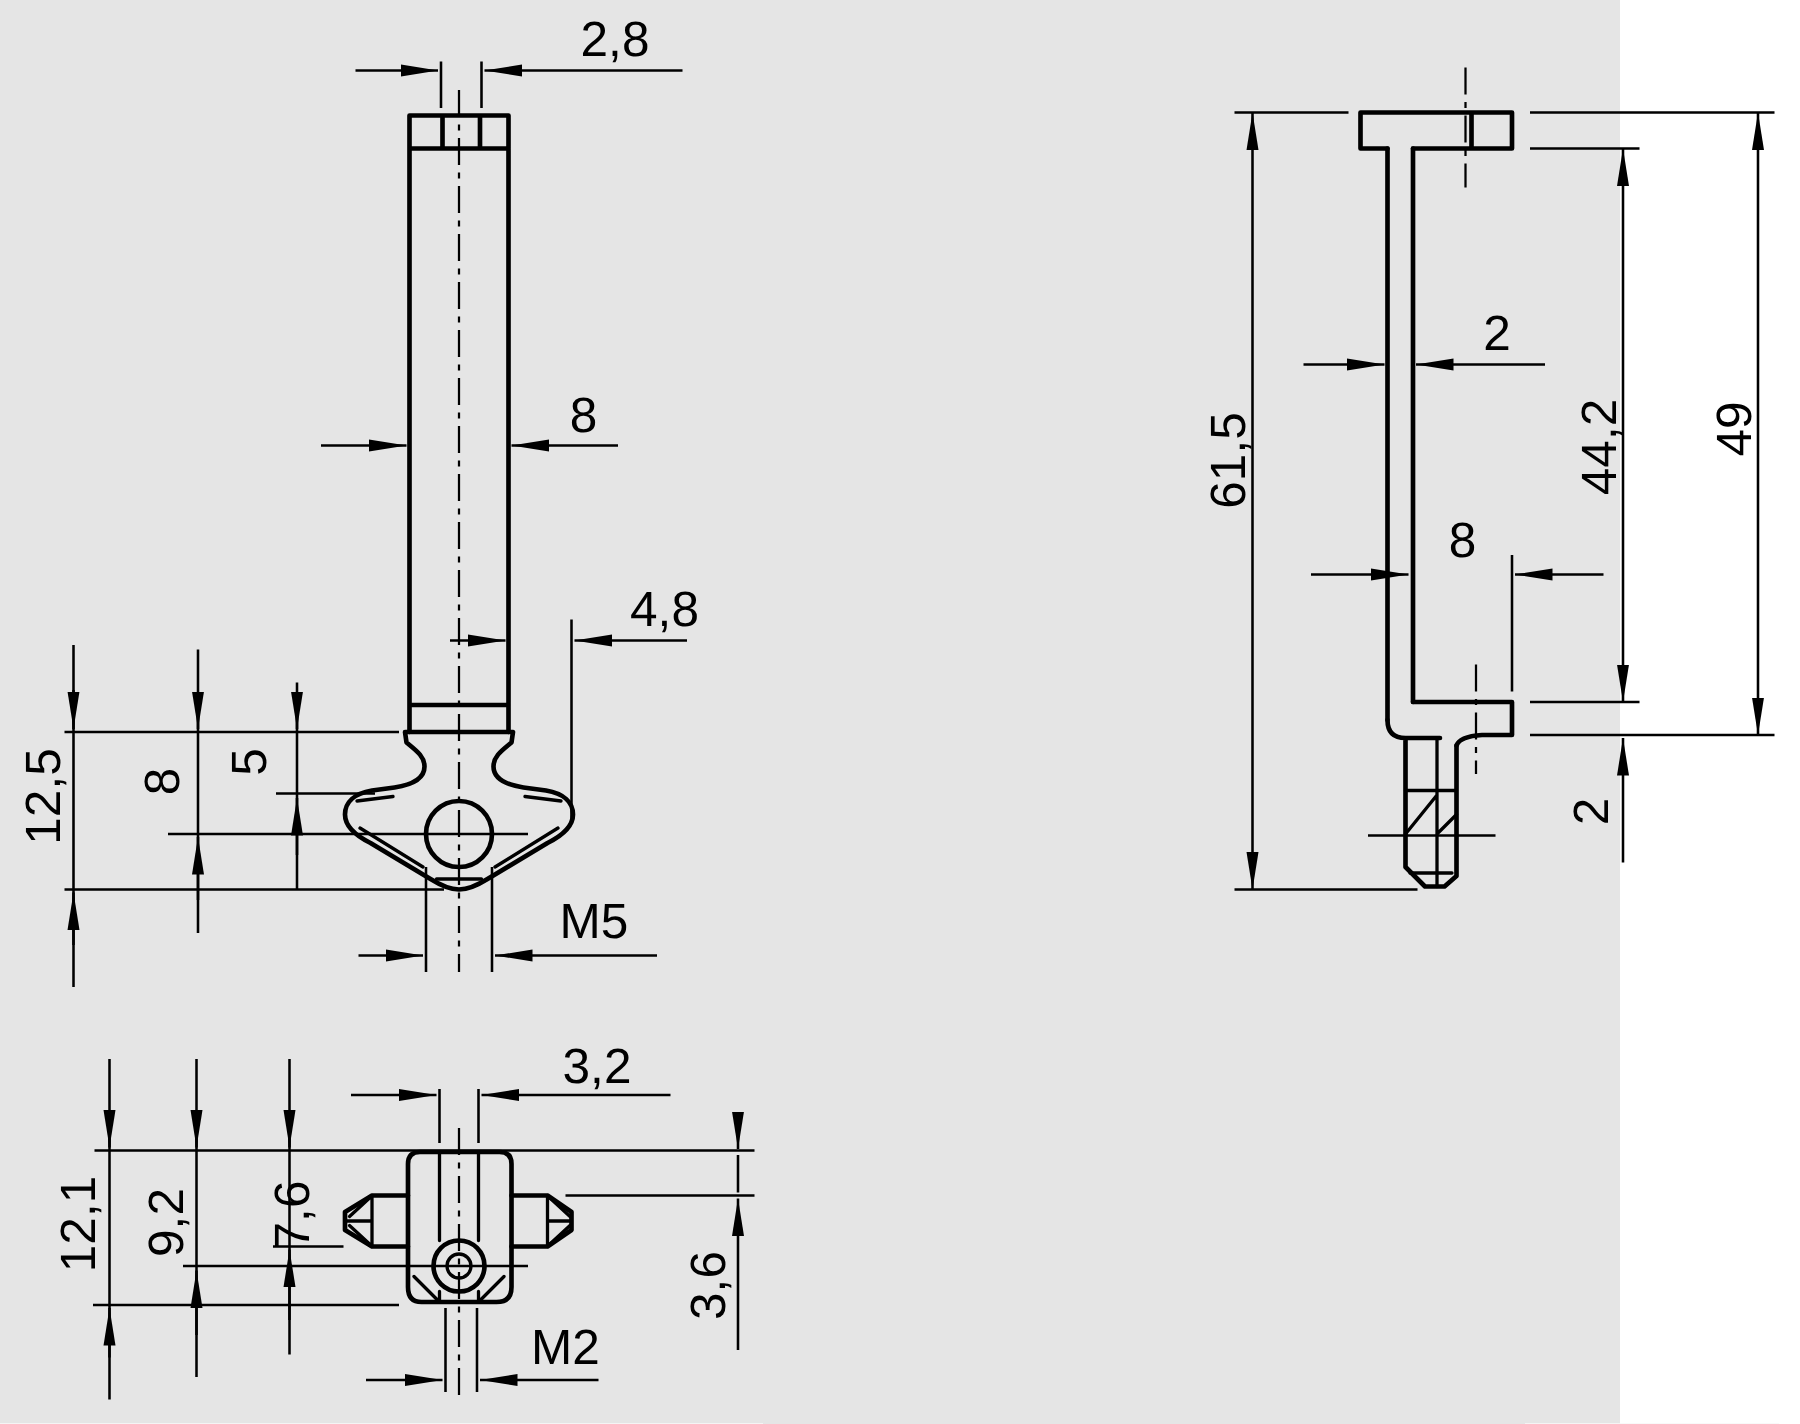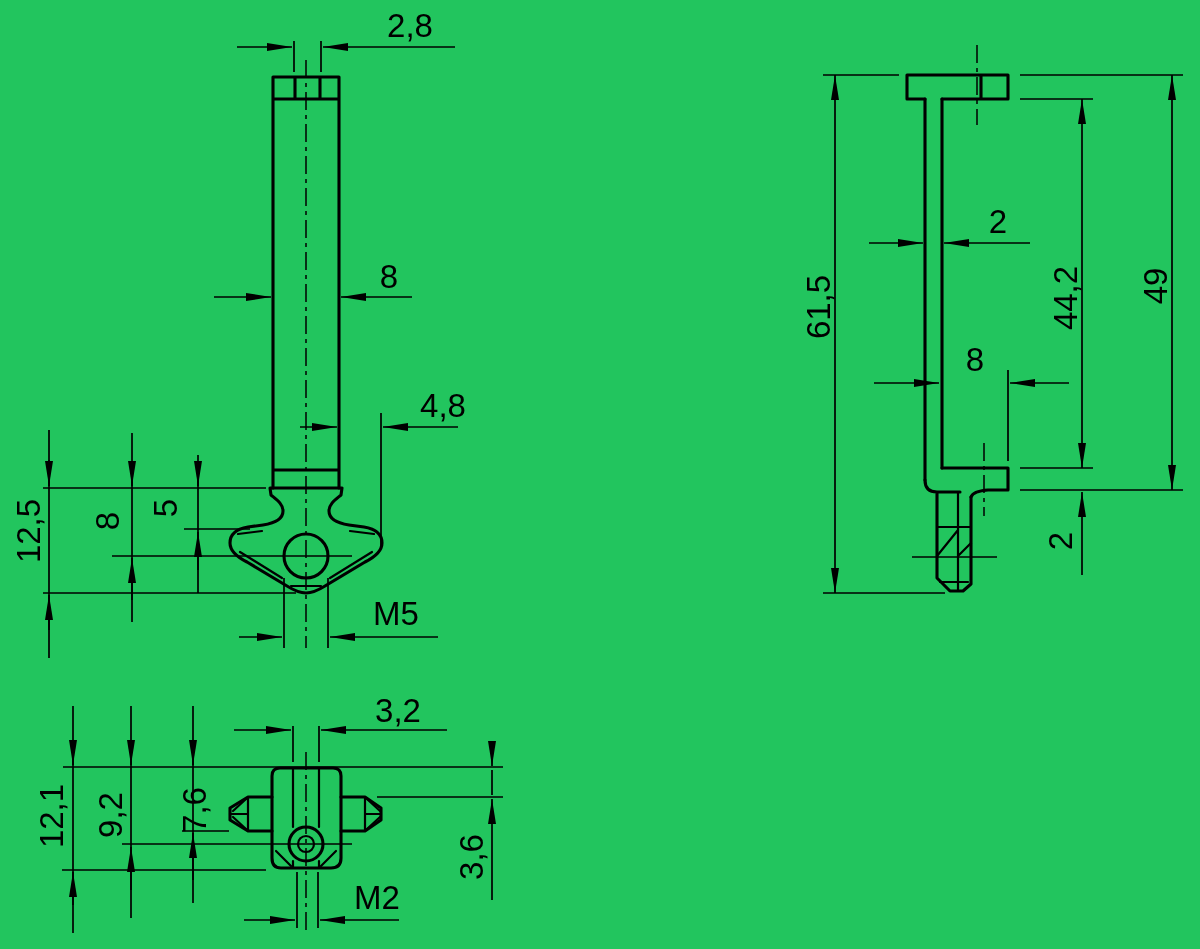--- a/index.html
+++ b/index.html
@@ -1,16 +1,16 @@
 <!DOCTYPE html>
 <html><head>
 <meta charset="utf-8">
 <style>
   html,body { margin:0; padding:0; background:#ffffff; }
-  .stage { width:1200px; height:949px; background:#22c55e; position:relative; }
+  .stage { width:1080px; height:949px; background:#e5e5e5; position:relative; }
   svg { display:block; }
   
   .o { fill:none; stroke:#000; stroke-width:3.1; stroke-linejoin:round; stroke-linecap:round; }
   
   .i { fill:none; stroke:#000; stroke-width:2.2; stroke-linejoin:round; stroke-linecap:round; }
   
   .d { fill:none; stroke:#000; stroke-width:1.7; }
   
   .c { fill:none; stroke:#000; stroke-width:1.5; stroke-dasharray:18 5 4 5; }
   text { font-family:"Liberation Sans", sans-serif; font-size:33px; fill:#000; }

